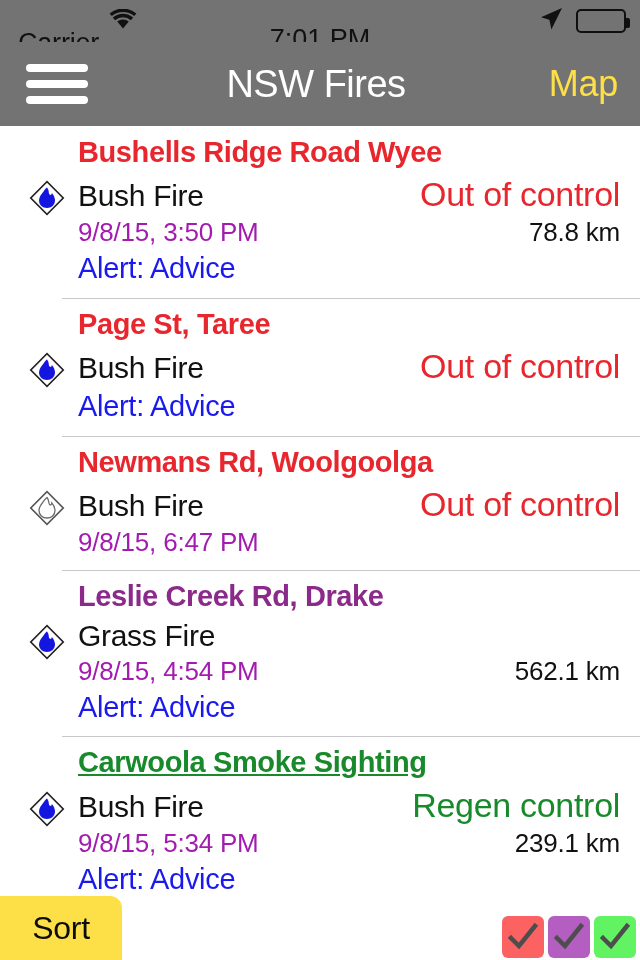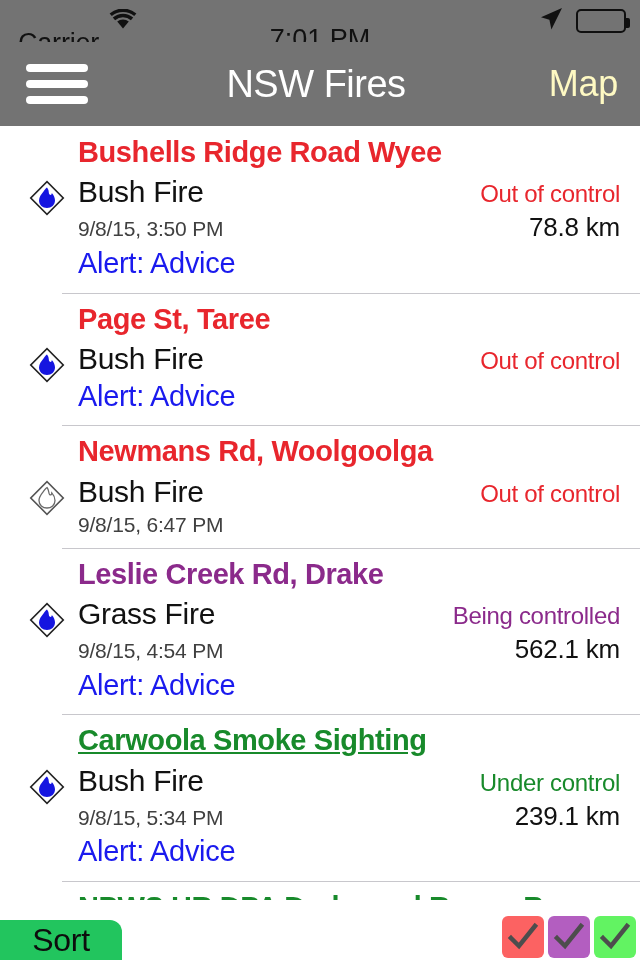--- a/index.html
+++ b/index.html
@@ -112,21 +112,21 @@
     position: absolute;
     left: 0; right: 8px;
     text-align: center;
     color: #ffffff;
     font-size: 38px;
     letter-spacing: -0.5px;
   }
   .nav-right {
     position: absolute;
     right: 22px;
-    color: #fef9c3;
+    color: #fde047;
     font-size: 36px;
     letter-spacing: -0.3px;
     cursor: pointer;
   }
 
   
   .list {
     position: relative;
     background: #ffffff;
     height: 774px;
@@ -177,28 +177,28 @@
     align-items: baseline;
     line-height: 1.3;
   }
   .cell-type {
     font-size: 30px;
     color: #111111;
     letter-spacing: -0.3px;
     white-space: nowrap;
   }
   .cell-status {
-    font-size: 24px;
+    font-size: 34px;
     letter-spacing: -0.3px;
     white-space: nowrap;
     padding-right: 4px;
   }
   .cell-date {
-    font-size: 21px;
-    color: #404040;
+    font-size: 26px;
+    color: #a21caf;
     letter-spacing: -0.2px;
     white-space: nowrap;
   }
   .cell-distance {
     font-size: 26px;
     color: #111111;
     letter-spacing: -0.2px;
     white-space: nowrap;
     padding-right: 4px;
   }
@@ -209,22 +209,22 @@
     line-height: 1.3;
     white-space: nowrap;
   }
 
   
   .sort-button {
     position: absolute;
     left: 0;
     bottom: 0;
     width: 122px;
-    height: 40px;
-    background: #22c55e;
+    height: 64px;
+    background: #fde047;
     border-radius: 0 12px 0 0;
     display: flex;
     align-items: center;
     justify-content: center;
     cursor: pointer;
     z-index: 20;
   }
   .sort-label {
     font-size: 32px;
     color: #0d0d0d;
@@ -360,21 +360,20 @@
         <div class="row-body">
           <div class="row-icon">
             <svg width="44" height="44" viewBox="0 0 44 44">
               <rect x="10.5" y="10.5" width="23" height="23" transform="rotate(45 22 22)" fill="#ffffff" stroke="#222222" stroke-width="1.6"></rect>
               <path d="M22 11.5 c2.6 3.4 1.2 5.6 2.6 7 1.1 1.1 2.2-.1 2.2-1.6 2.2 2.4 3.2 5.2 3.2 7.6 0 4.4-3.6 7.5-8 7.5 s-8-3.1-8-7.5 c0-3.9 2.6-6.6 4.5-9.1 1.5-2 2.3-3.3 3.5-3.9 z" fill="#1515e0"></path>
             </svg>
           </div>
           <div class="row-cols">
             <div class="row-line">
               <span class="cell-type">Grass Fire</span>
-              <span class="cell-status" style="color: rgb(139, 42, 139);">Being controlled</span>
             </div>
             <div class="row-line">
               <span class="cell-date">9/8/15, 4:54 PM</span>
               <span class="cell-distance">562.1 km</span>
             </div>
             <div class="cell-alert">Alert: Advice</div>
           </div>
         </div>
       </div>
       <div class="row">
@@ -382,21 +381,21 @@
         <div class="row-body">
           <div class="row-icon">
             <svg width="44" height="44" viewBox="0 0 44 44">
               <rect x="10.5" y="10.5" width="23" height="23" transform="rotate(45 22 22)" fill="#ffffff" stroke="#222222" stroke-width="1.6"></rect>
               <path d="M22 11.5 c2.6 3.4 1.2 5.6 2.6 7 1.1 1.1 2.2-.1 2.2-1.6 2.2 2.4 3.2 5.2 3.2 7.6 0 4.4-3.6 7.5-8 7.5 s-8-3.1-8-7.5 c0-3.9 2.6-6.6 4.5-9.1 1.5-2 2.3-3.3 3.5-3.9 z" fill="#1515e0"></path>
             </svg>
           </div>
           <div class="row-cols">
             <div class="row-line">
               <span class="cell-type">Bush Fire</span>
-              <span class="cell-status" style="color: rgb(24, 138, 43);">Under control</span>
+              <span class="cell-status" style="color: rgb(24, 138, 43);">Regen control</span>
             </div>
             <div class="row-line">
               <span class="cell-date">9/8/15, 5:34 PM</span>
               <span class="cell-distance">239.1 km</span>
             </div>
             <div class="cell-alert">Alert: Advice</div>
           </div>
         </div>
       </div>
       <div class="row">

